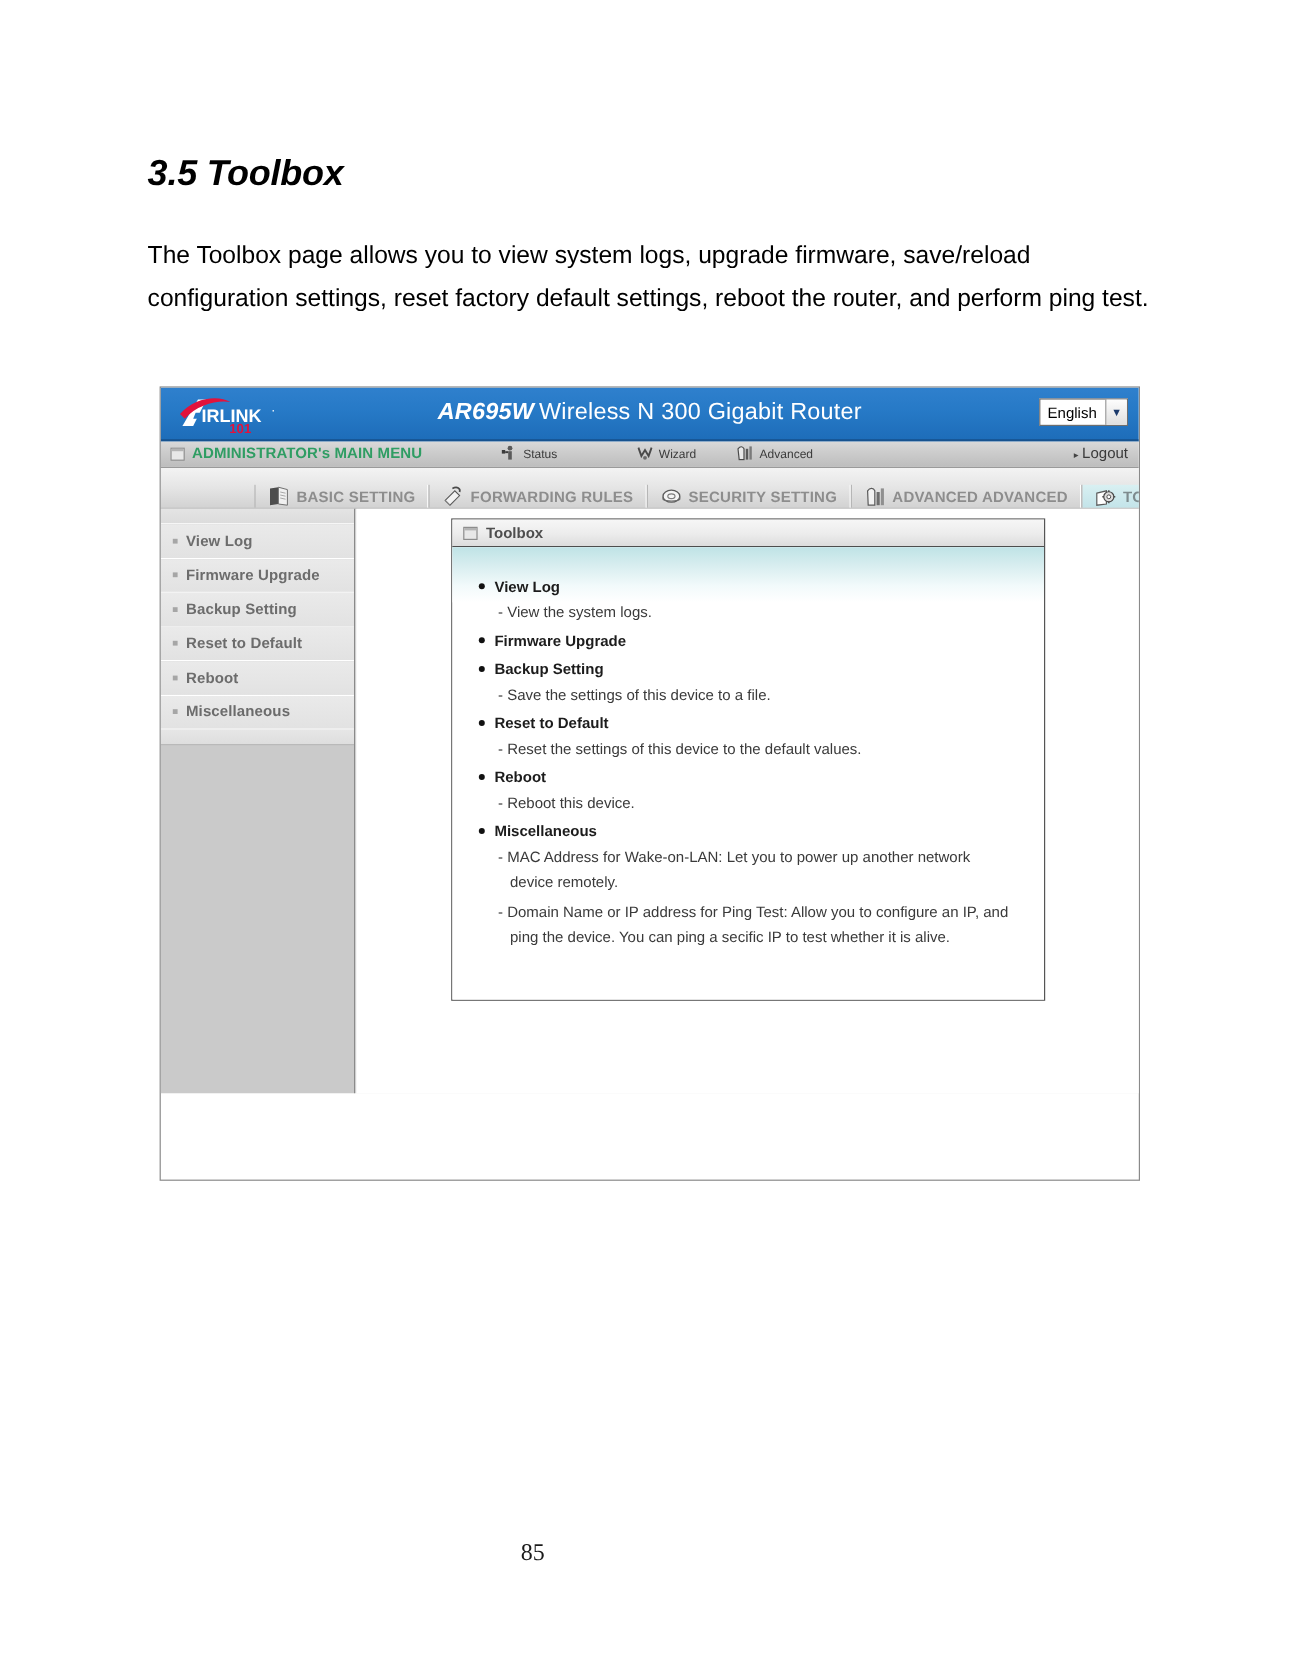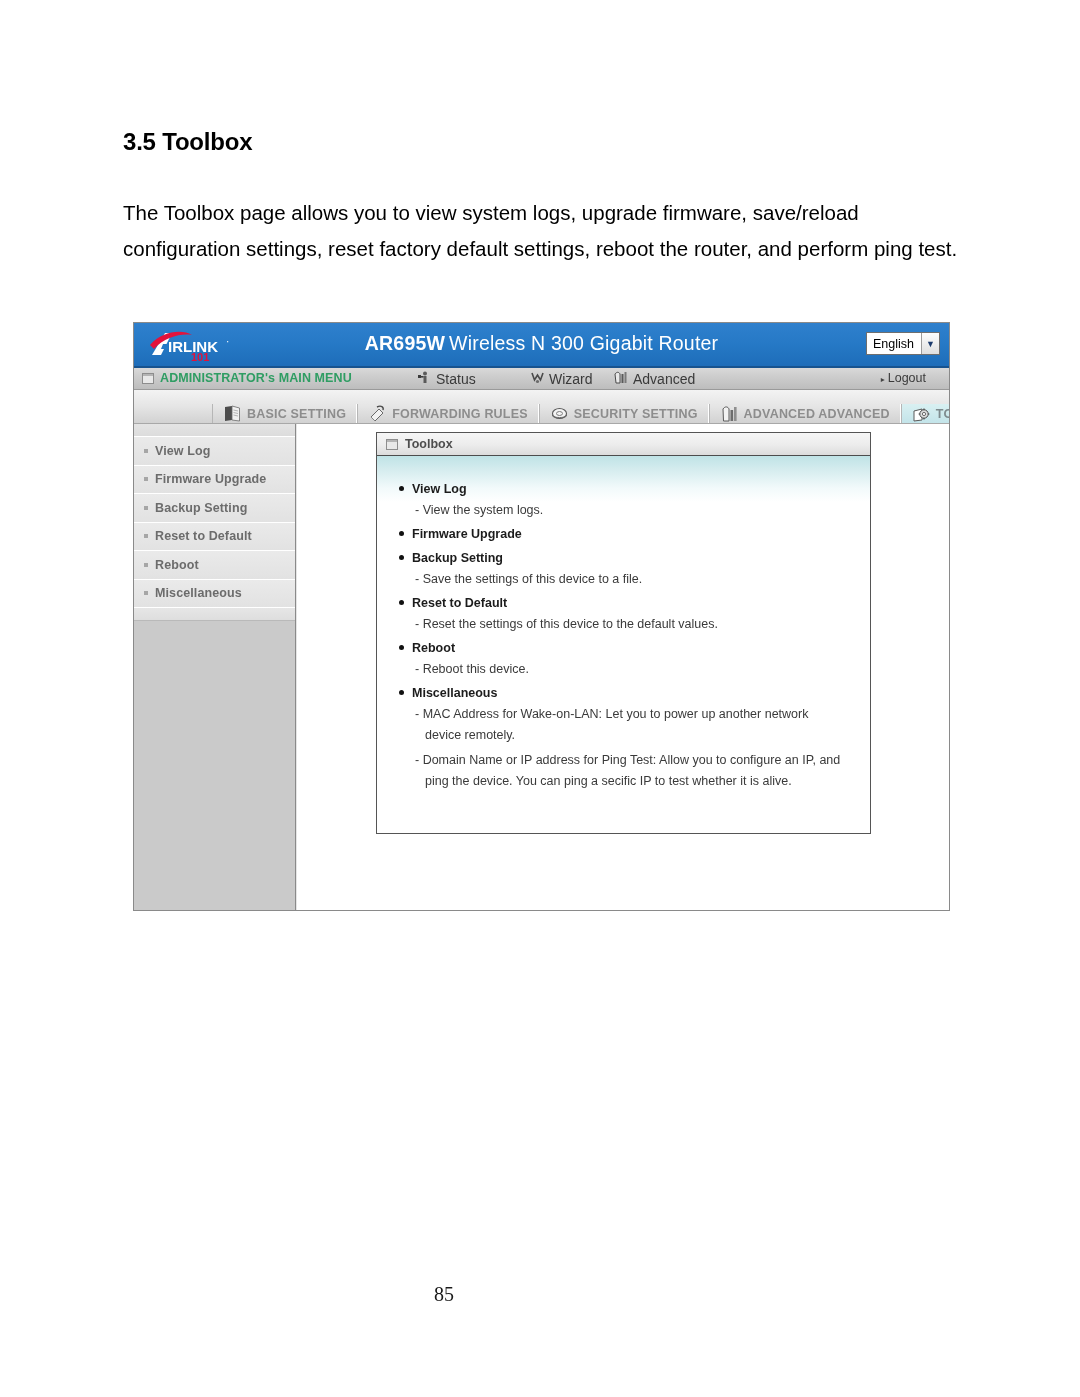--- a/index.html
+++ b/index.html
@@ -14,22 +14,23 @@
     font-family: "Liberation Sans", sans-serif;
     overflow: hidden;
   }
 
   
   .doc-heading {
     position: absolute;
     left: 123px;
     top: 128px;
     font-family: "Liberation Sans", sans-serif;
-    font-size: 24px;
-    font-weight: bold;
+    font-size: 30px;
+    font-weight: bold;
+    font-style: italic;
     color: #000000;
     letter-spacing: -0.2px;
   }
   .doc-para {
     position: absolute;
     left: 123px;
     top: 195px;
     width: 845px;
     font-family: "Liberation Sans", sans-serif;
     font-size: 20.5px;
@@ -46,21 +47,21 @@
     font-size: 20px;
     color: #1a1a1a;
   }
 
   
   .shot {
     position: absolute;
     left: 133px;
     top: 322px;
     width: 817px;
-    height: 589px;
+    height: 662px;
     background: #ffffff;
     border: 1px solid #8a8a8a;
     box-sizing: border-box;
     overflow: hidden;
     font-family: "Liberation Sans", sans-serif;
   }
 
   
   .brand-bar {
     position: relative;
@@ -88,20 +89,21 @@
     top: 9px;
     text-align: center;
     color: #ffffff;
     font-size: 19.5px;
     letter-spacing: 0.2px;
     white-space: nowrap;
   }
   .router-title .model {
     font-weight: bold;
     margin-right: 4px;
+    font-style: italic;
   }
   .lang-select {
     position: absolute;
     right: 9px;
     top: 9px;
     display: flex;
     align-items: stretch;
     height: 21px;
     border: 1px solid #6e6e6e;
     background: #ffffff;
@@ -157,28 +159,28 @@
     height: 2px;
     background: #b4b4b4;
   }
   .admin-item {
     position: absolute;
     top: 3px;
     display: flex;
     align-items: center;
     gap: 5px;
     color: #3a3a3a;
-    font-size: 14px;
+    font-size: 10px;
   }
   .admin-item.i-status  { left: 284px; }
   .admin-item.i-wizard  { left: 397px; }
   .admin-item.i-adv     { left: 480px; }
   .admin-logout {
     position: absolute;
-    right: 23px;
+    right: 9px;
     top: 3px;
     color: #3a3a3a;
     font-size: 12.5px;
     text-align: right;
   }
   .admin-logout .caret { font-size: 8px; margin-right: 3px; color: #444; }
 
   .ic { display:inline-block; vertical-align:middle; }
   .ic-status { width: 13px; height: 13px; }
   .ic-wizard { width: 13px; height: 13px; }

